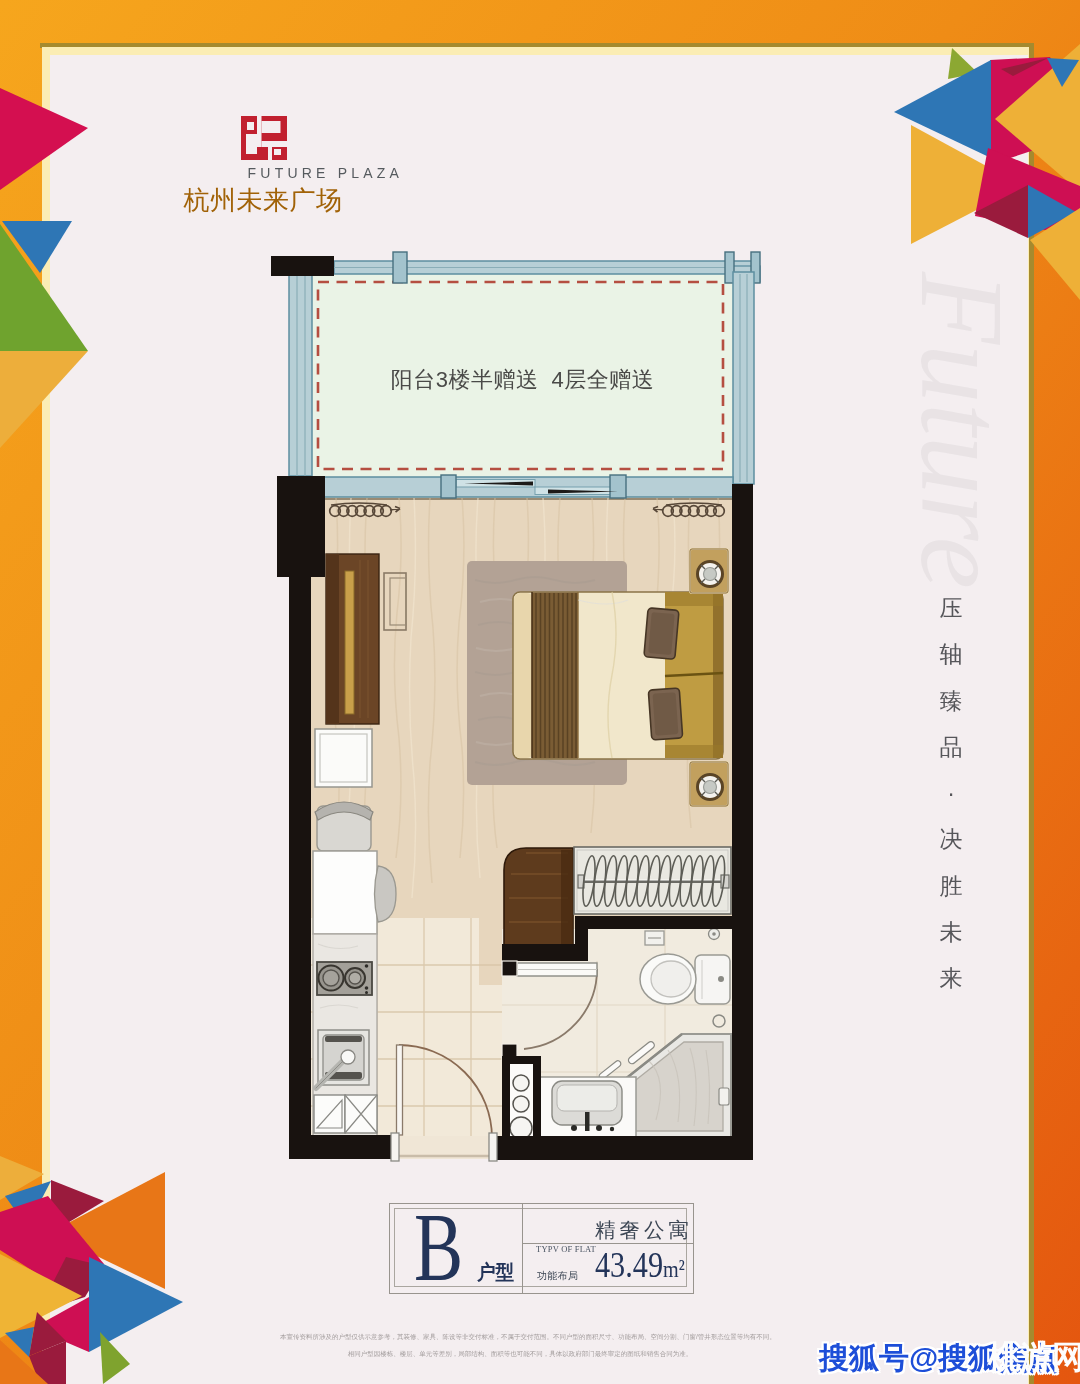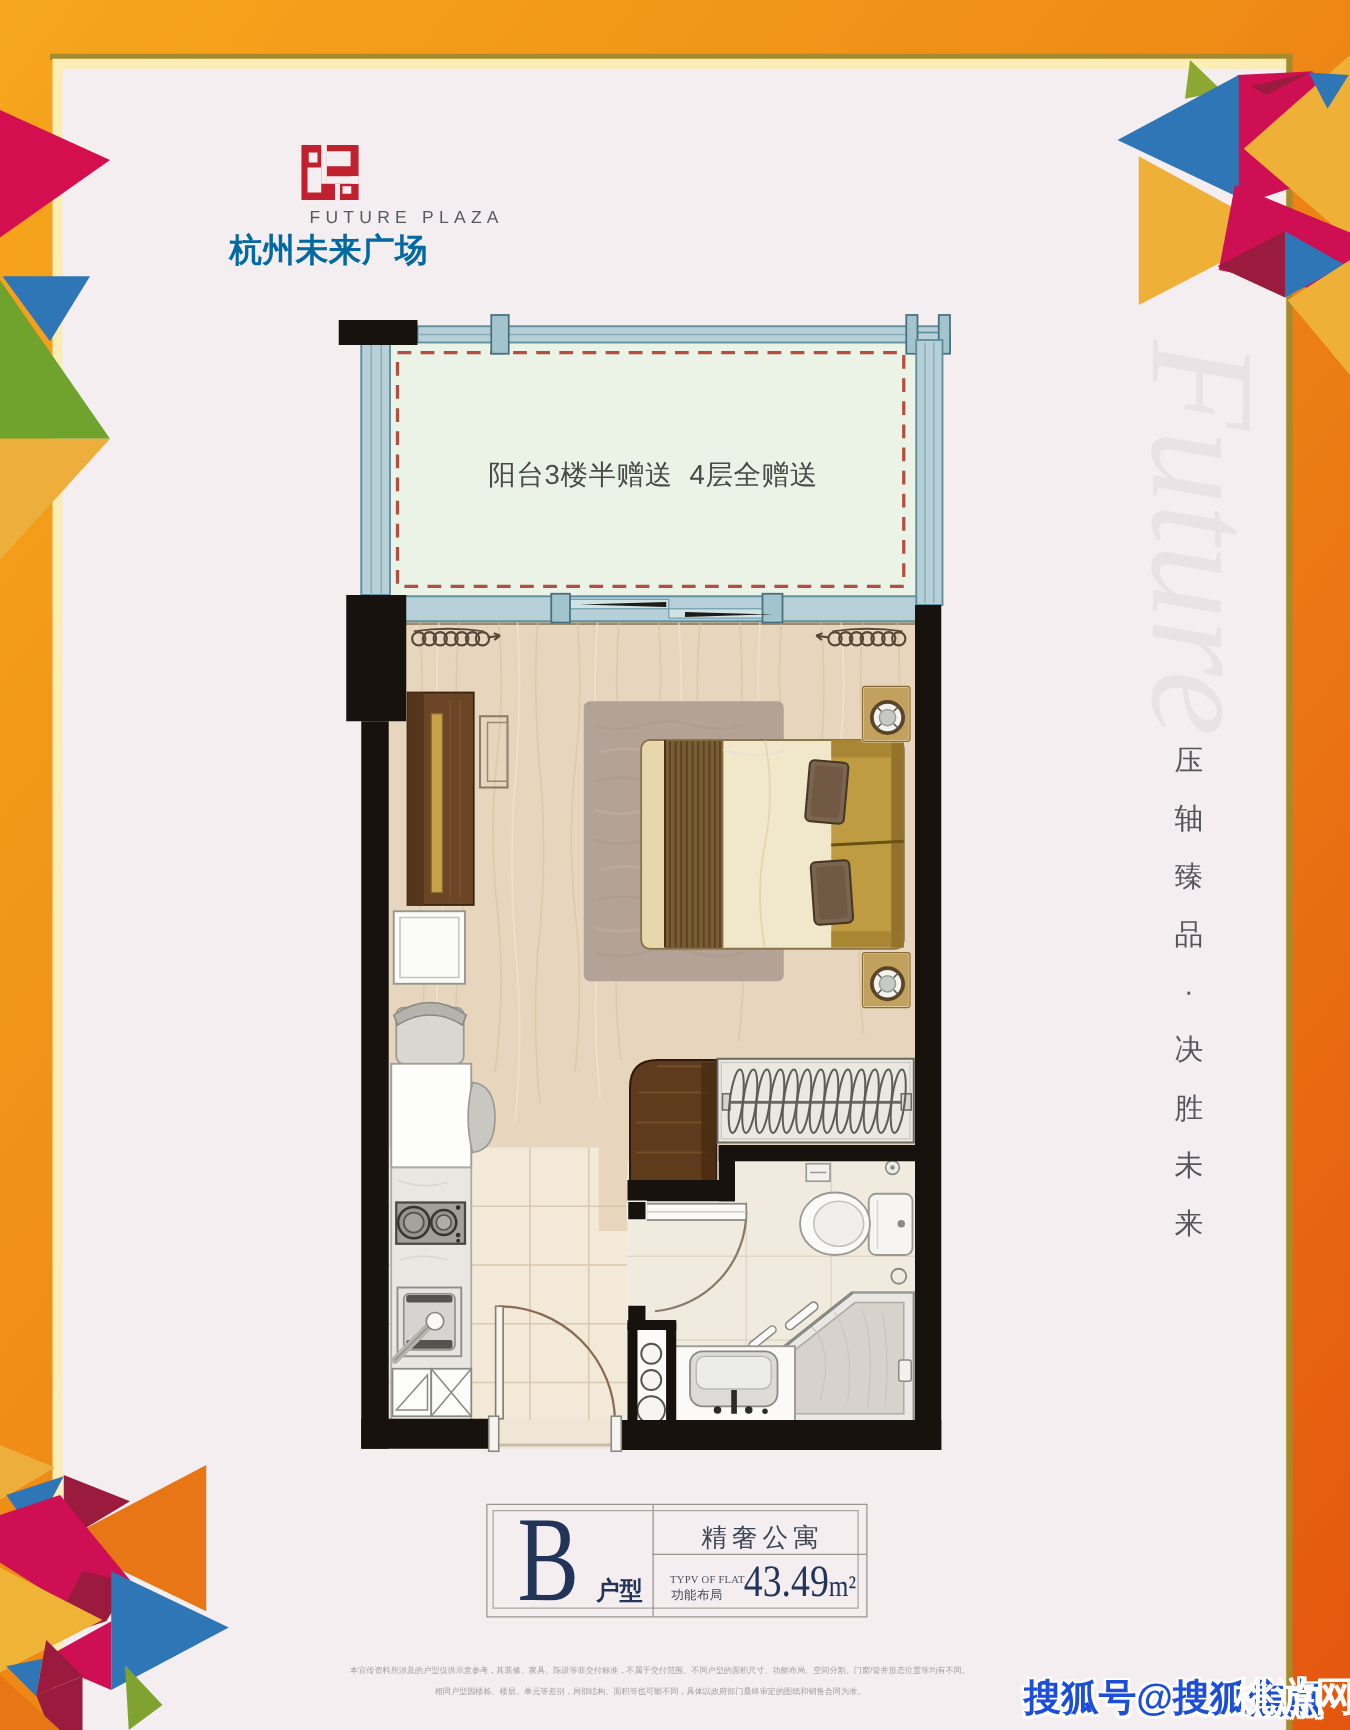--- a/index.html
+++ b/index.html
@@ -588,43 +588,43 @@
     <rect x="5" y="18" width="11" height="20" fill="#f4eef0"></rect>
     <rect x="20.5" y="5" width="19" height="12" fill="#f4eef0"></rect>
     <rect x="20.5" y="25" width="25.5" height="6" fill="#f4eef0"></rect>
     <rect x="27" y="31" width="4" height="13" fill="#f4eef0"></rect>
     <rect x="33" y="33" width="7" height="6" fill="#f4eef0"></rect>
     <rect x="40" y="25" width="6" height="6" fill="#f4eef0"></rect>
   </svg>
 
   <div class="abs" style="left:123px;top:165px;width:280px;text-align:right;font-size:14px;letter-spacing:4.2px;color:#555a5e;font-weight:400">FUTURE PLAZA</div>
 
-  <div class="abs" style="left:123px;top:183px;width:280px;text-align:center;font-size:26px;letter-spacing:0.5px;color:#0369a1;font-weight:bold">杭州未来广场</div>
+  <div class="abs" style="left:123px;top:183px;width:280px;text-align:center;font-size:26px;letter-spacing:0.5px;color:#a16207;font-weight:normal">杭州未来广场</div>
 </div>
 
 <div class="abs" id="texts" style="left:0;top:0">
 
   <div class="abs" style="left:312px;top:365px;width:421px;text-align:center;font-size:22px;color:#4a4a48;letter-spacing:0.5px">阳台3楼半赠送&nbsp; 4层全赠送</div>
 
   <div class="abs" style="left:939px;top:585px;width:24px;font-size:23px;color:#56565a;line-height:46.3px;text-align:center">压<br>轴<br>臻<br>品<br>·<br>决<br>胜<br>未<br>来</div>
 
   <div class="abs" style="left:389px;top:1203px;width:303px;height:89px;border:1.5px solid #98948e">
     <div class="abs" style="left:4px;top:4px;width:291px;height:77px;border:1px solid #aaa6a0"></div>
 
     <div class="abs" style="left:132px;top:0;width:1.2px;height:89px;background:#98948e"></div>
 
     <div class="abs" style="left:132px;top:39px;width:171px;height:1.2px;background:#98948e"></div>
 
     <div class="abs" style="left:24px;top:-12px;font-family:'Liberation Serif',serif;font-size:97px;color:#233459;transform:scaleX(0.76);transform-origin:0 0">B</div>
 
     <div class="abs" style="left:87px;top:55px;font-size:20px;font-weight:bold;color:#233459;transform:scaleX(0.93);transform-origin:0 0">户型</div>
 
-    <div class="abs" style="left:133px;top:12px;width:170px;text-align:center;font-size:20.5px;color:#3c4654;letter-spacing:4px;text-indent:4px">精奢公寓</div>
-
-    <div class="abs" style="left:146px;top:54px;font-family:'Liberation Serif',serif;font-size:8.5px;letter-spacing:0.2px;color:#4a5462">TYPV OF FLAT</div>
+    <div class="abs" style="left:133px;top:12px;width:170px;text-align:right;font-size:20.5px;color:#3c4654;letter-spacing:4px;text-indent:4px">精奢公寓</div>
+
+    <div class="abs" style="left:146px;top:40px;font-family:'Liberation Serif',serif;font-size:8.5px;letter-spacing:0.2px;color:#4a5462">TYPV OF FLAT</div>
     <div class="abs" style="left:147px;top:65px;font-size:10px;color:#3c4654;letter-spacing:0.3px">功能布局</div>
 
     <div class="abs" style="left:205px;top:40px;font-family:'Liberation Serif',serif;font-size:36px;color:#233459;transform:scaleX(0.84);transform-origin:0 0;white-space:nowrap">43.49<span style="font-size:24px">m²</span></div>
   </div>
 
   <div class="abs" style="left:40px;top:1332px;width:960px;text-align:center;font-size:13px;color:#a39d9d;transform:scale(0.5);transform-origin:480px 0;white-space:nowrap">本宣传资料所涉及的户型仅供示意参考，其装修、家具、陈设等非交付标准，不属于交付范围。不同户型的面积尺寸、功能布局、空间分割、门窗/管井形态位置等均有不同。</div>
 
   <div class="abs" style="left:40px;top:1349px;width:960px;text-align:center;font-size:13px;color:#a39d9d;transform:scale(0.5);transform-origin:480px 0;white-space:nowrap">相同户型因楼栋、楼层、单元等差别，局部结构、面积等也可能不同，具体以政府部门最终审定的图纸和销售合同为准。</div>
 
   <div class="abs" style="left:819px;top:1338px;font-size:30px;font-weight:bold;color:#1d4ed8;white-space:nowrap;text-shadow:-2px -2px 0 #fff,2px -2px 0 #fff,-2px 2px 0 #fff,2px 2px 0 #fff,0 -2px 0 #fff,0 2px 0 #fff,-2px 0 0 #fff,2px 0 0 #fff">搜狐号@搜狐焦点</div>

